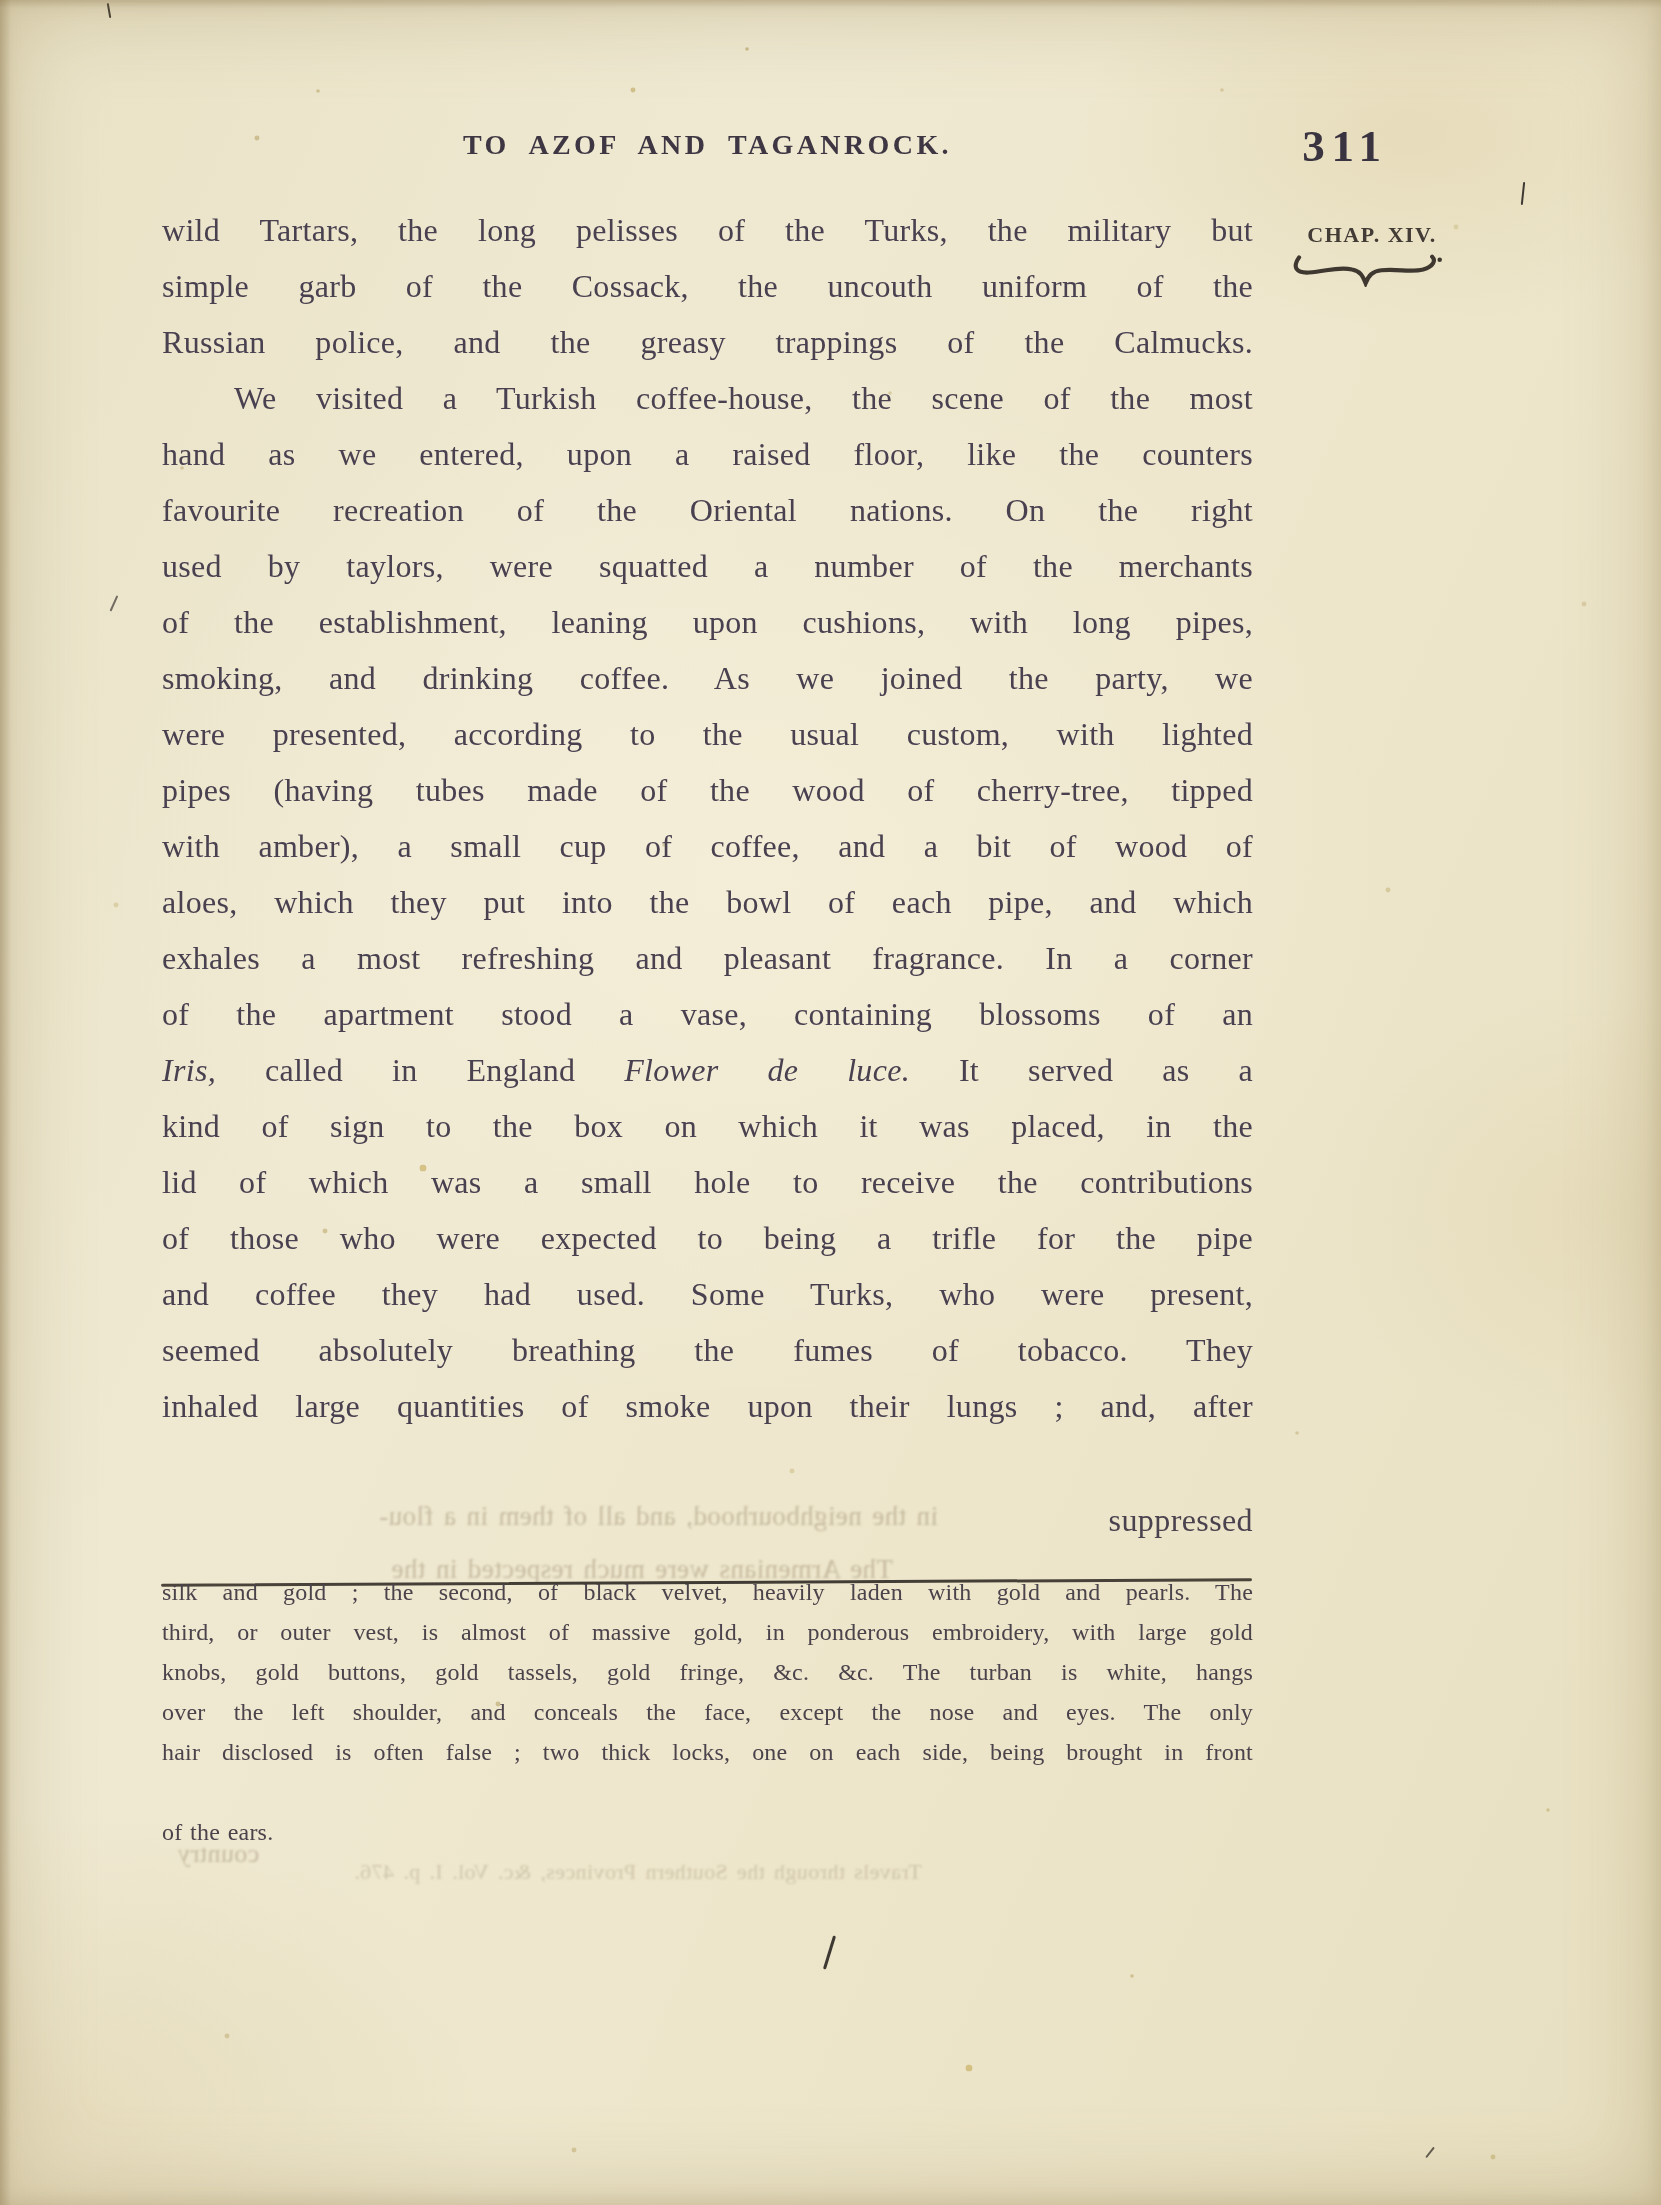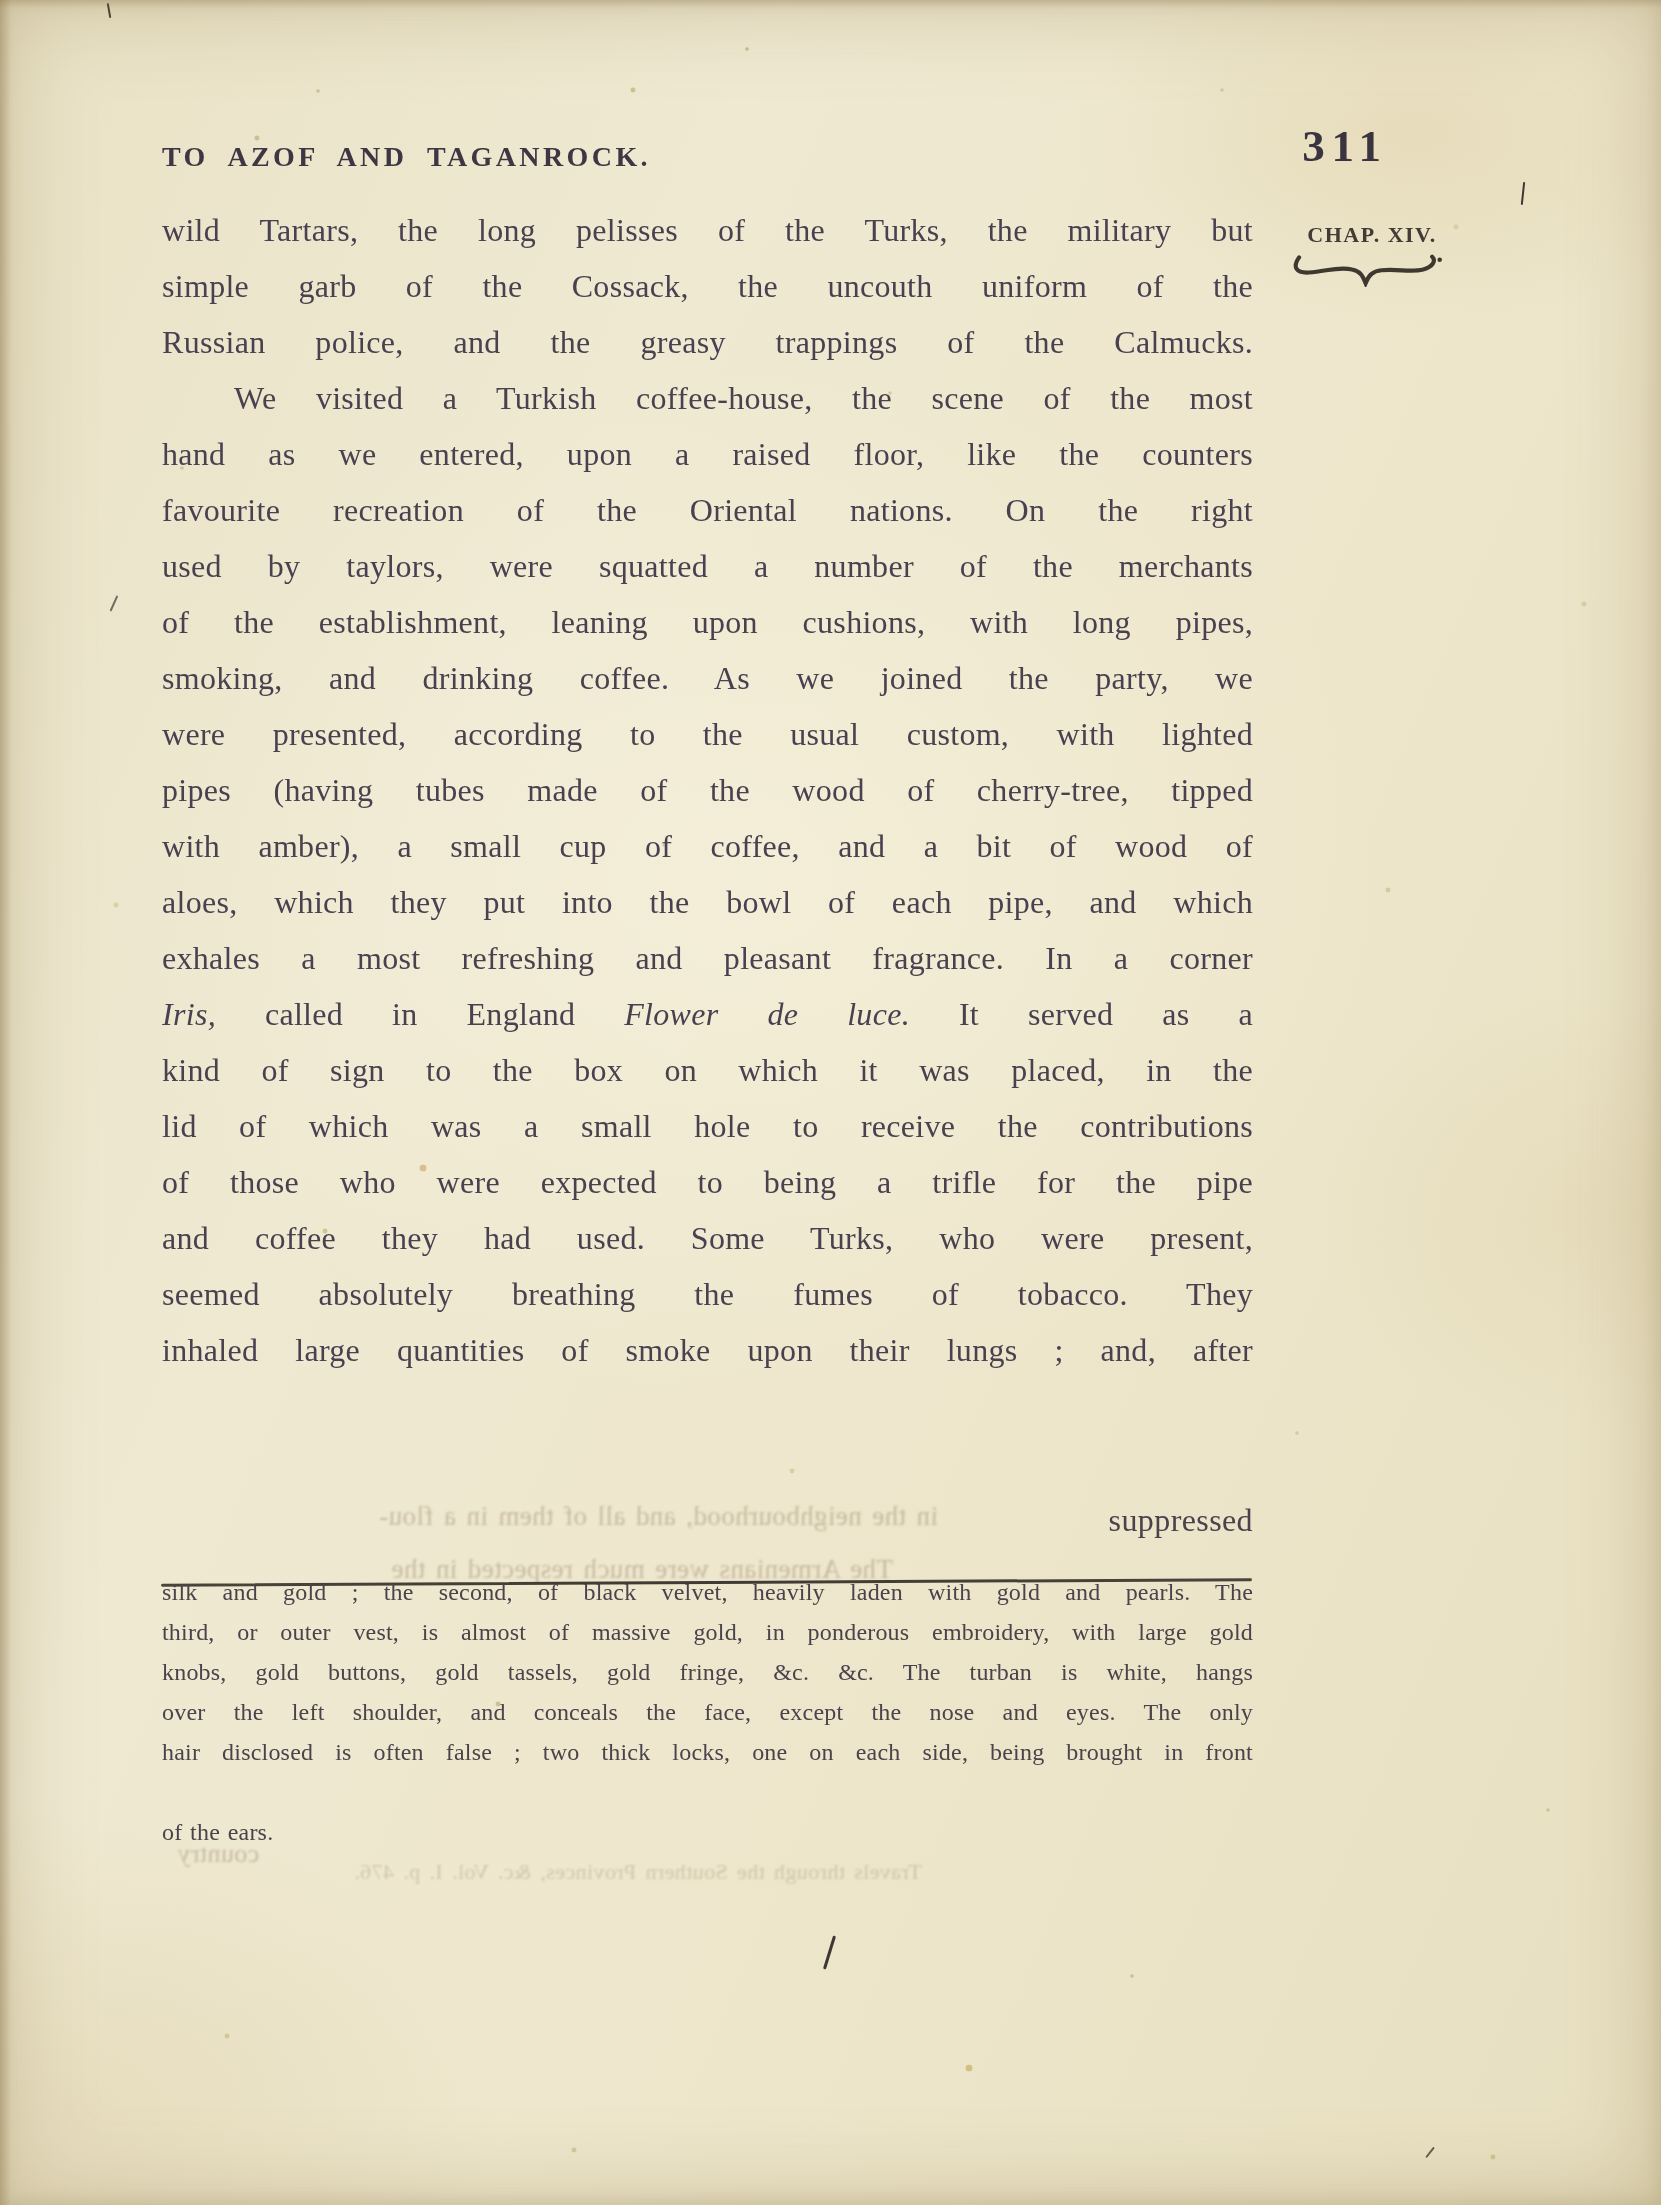--- a/index.html
+++ b/index.html
@@ -36,22 +36,22 @@
       324px 1230px 0 1.5px #d2c496, 422px 1167px 0 2.3px #d6c186, 1387px 889px 0 1.5px #d6c99e,
       226px 2035px 0 1.5px #d2c59a, 1131px 1975px 0 0.8px #cec08f, 573px 2149px 0 1.5px #d5c79b,
       1547px 1809px 0 0.8px #d0c293, 115px 904px 0 1.5px #dbcfa6, 1583px 603px 0 1.5px #d9cda4,
       663px 844px 0 0.8px #d7caa0, 968px 2067px 0 2.3px #d4c083, 497px 1703px 0 1.5px #cfc091,
       1296px 1432px 0 0.8px #d5c89d, 791px 1470px 0 1.5px #dccfa5, 181px 467px 0 0.8px #d3c598,
       1492px 2156px 0 1.5px #d2c491, 317px 90px 0 0.8px #cfc191;
   }
 
   
   .running-head{
-    position:absolute;left:162px;top:140px;width:1091px;
-    text-align:left;font-weight:bold;font-size:28px;line-height:33px;
+    position:absolute;left:162px;top:128px;width:1091px;
+    text-align:center;font-weight:bold;font-size:28px;line-height:33px;
     letter-spacing:3.4px;word-spacing:9.8px;color:#3e3743;z-index:3;
   }
   .page-number{
     position:absolute;left:1281px;top:121px;width:128px;
     text-align:center;font-size:45px;line-height:50px;font-weight:600;
     letter-spacing:6.8px;color:#3a3340;z-index:3;
   }
   .chapter-note{
     position:absolute;left:1293px;top:222px;width:158px;text-align:center;
     font-weight:bold;font-size:22px;line-height:26px;letter-spacing:1.5px;
@@ -136,20 +136,21 @@
       <div class="tline"><span>hand as we entered, upon a raised floor, like the counters</span></div>
       <div class="tline"><span>favourite recreation of the Oriental nations. On the right</span></div>
       <div class="tline"><span>used by taylors, were squatted a number of the merchants</span></div>
       <div class="tline"><span>of the establishment, leaning upon cushions, with long pipes,</span></div>
       <div class="tline"><span>smoking, and drinking coffee. As we joined the party, we</span></div>
       <div class="tline"><span>were presented, according to the usual custom, with lighted</span></div>
       <div class="tline"><span>pipes (having tubes made of the wood of cherry-tree, tipped</span></div>
       <div class="tline"><span>with amber), a small cup of coffee, and a bit of wood of</span></div>
       <div class="tline"><span>aloes, which they put into the bowl of each pipe, and which</span></div>
       <div class="tline"><span>exhales a most refreshing and pleasant fragrance. In a corner</span></div>
+      <div class="tline"><span>of the apartment stood a vase, containing blossoms of an</span></div>
       <div class="tline"><i>Iris,</i><span> called in England </span><i>Flower de luce.</i><span> It served as a</span></div>
       <div class="tline"><span>kind of sign to the box on which it was placed, in the</span></div>
       <div class="tline"><span>lid of which was a small hole to receive the contributions</span></div>
       <div class="tline"><span>of those who were expected to being a trifle for the pipe</span></div>
       <div class="tline"><span>and coffee they had used. Some Turks, who were present,</span></div>
       <div class="tline"><span>seemed absolutely breathing the fumes of tobacco. They</span></div>
       <div class="tline"><span>inhaled large quantities of smoke upon their lungs ; and, after</span></div>
     </div>
   <div class="catchword">suppressed</div>
 

